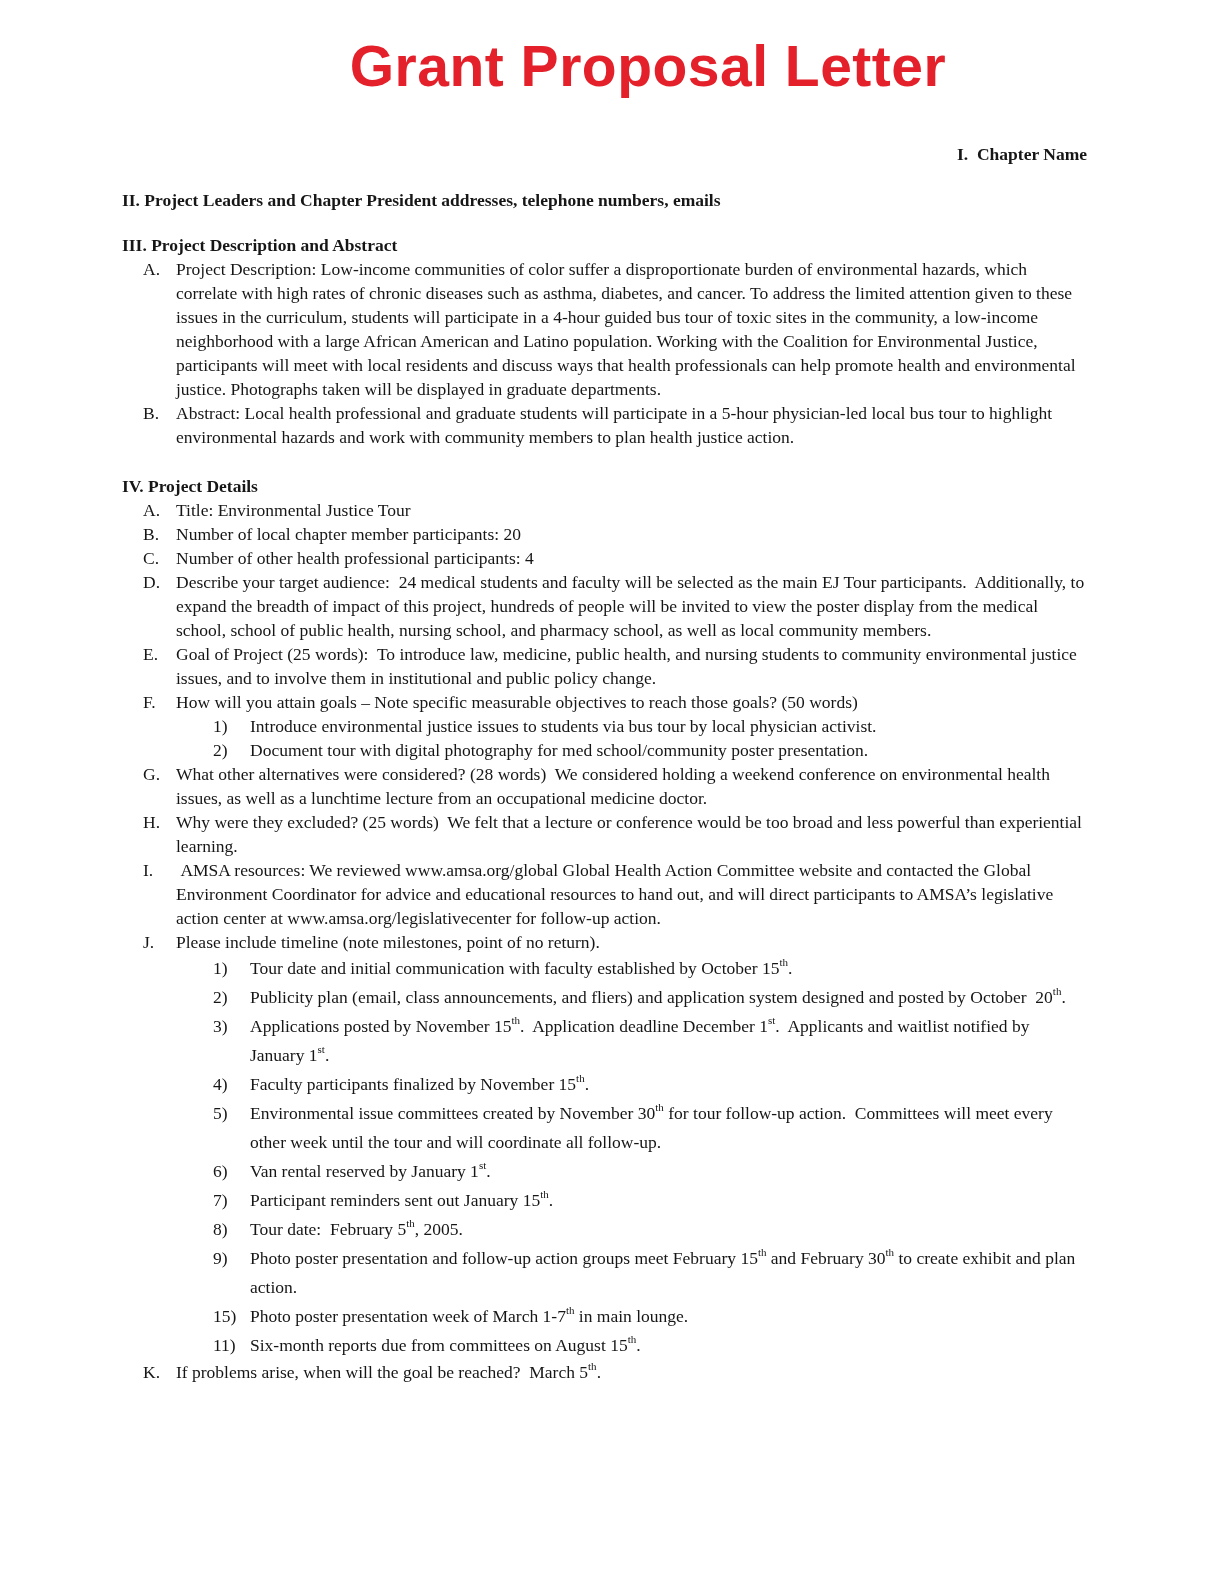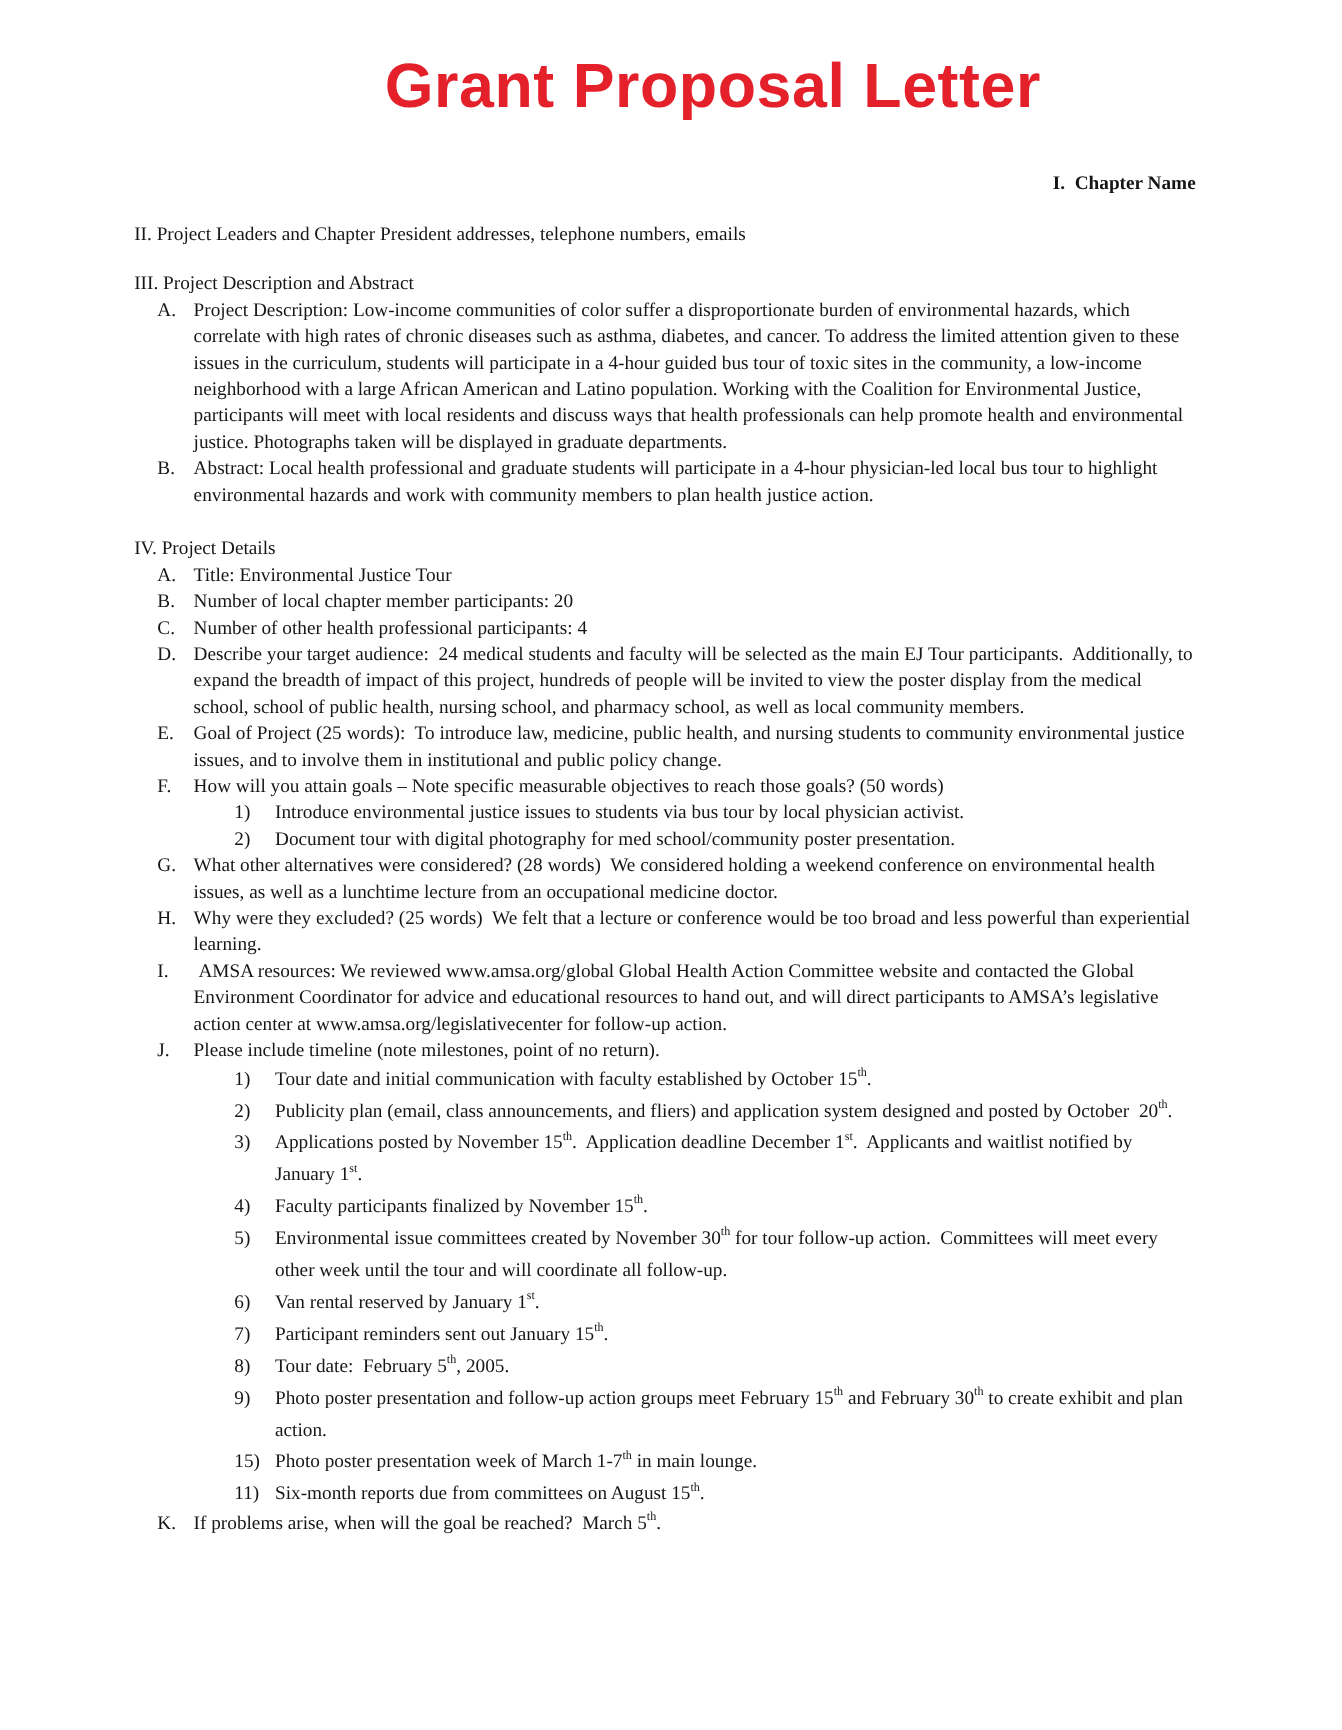--- a/index.html
+++ b/index.html
@@ -10,41 +10,41 @@
   .page {
     position: relative;
     width: 1220px;
     min-height: 1573px;
     box-sizing: border-box;
     background: #ffffff;
     color: #161616;
     font-family: "Liberation Serif", "DejaVu Serif", serif;
     font-size: 17.5px;
     line-height: 24px;
-    padding: 48px 133px 40px 122px;
+    padding: 36px 133px 40px 122px;
   }
   .doc-title {
     font-family: "Liberation Sans", "DejaVu Sans", sans-serif;
     font-weight: 700;
     font-size: 57px;
     line-height: 60px;
     text-align: center;
     margin: 0 -133px 46px -122px;
     position: relative;
     left: 38px;
     letter-spacing: 0.5px;
   }
   .centered-heading {
     text-align: right;
     font-weight: bold;
     white-space: pre-wrap;
     margin: 0 0 22px 0;
   }
   .section-heading {
-    font-weight: normal;
+    font-weight: bold;
     white-space: pre-wrap;
     margin: 0;
   }
   .heading-leaders { margin-bottom: 21px; }
   .details-heading { margin-top: 25px; }
   .outline { margin: 0; }
   .o-item {
     display: flex;
     align-items: flex-start;
   }
@@ -77,21 +77,21 @@
   <div class="section-heading heading-leaders">II. Project Leaders and Chapter President addresses, telephone numbers, emails</div>
 
   <div class="section-heading">III. Project Description and Abstract</div>
   <div class="outline level-1">
       <div class="o-item">
         <span class="o-label">A.</span>
         <span class="o-text">Project Description: Low-income communities of color suffer a disproportionate burden of environmental hazards, which correlate with high rates of chronic diseases such as asthma, diabetes, and cancer. To address the limited attention given to these issues in the curriculum, students will participate in a 4-hour guided bus tour of toxic sites in the community, a low-income neighborhood with a large African American and Latino population. Working with the Coalition for Environmental Justice, participants will meet with local residents and discuss ways that health professionals can help promote health and environmental justice. Photographs taken will be displayed in graduate departments.</span>
       </div>
       <div class="o-item">
         <span class="o-label">B.</span>
-        <span class="o-text">Abstract: Local health professional and graduate students will participate in a 4-hour physician-led local bus tour to highlight environmental hazards and work with community members to plan health justice action.</span>
+        <span class="o-text">Abstract: Local health professional and graduate students will participate in a 5-hour physician-led local bus tour to highlight environmental hazards and work with community members to plan health justice action.</span>
       </div>
     </div>
 
   <div class="section-heading details-heading">IV. Project Details</div>
   <div class="outline level-1">
       <div class="o-item">
         <span class="o-label">A.</span>
         <span class="o-text">Title: Environmental Justice Tour</span>
       </div>
       <div class="o-item">

